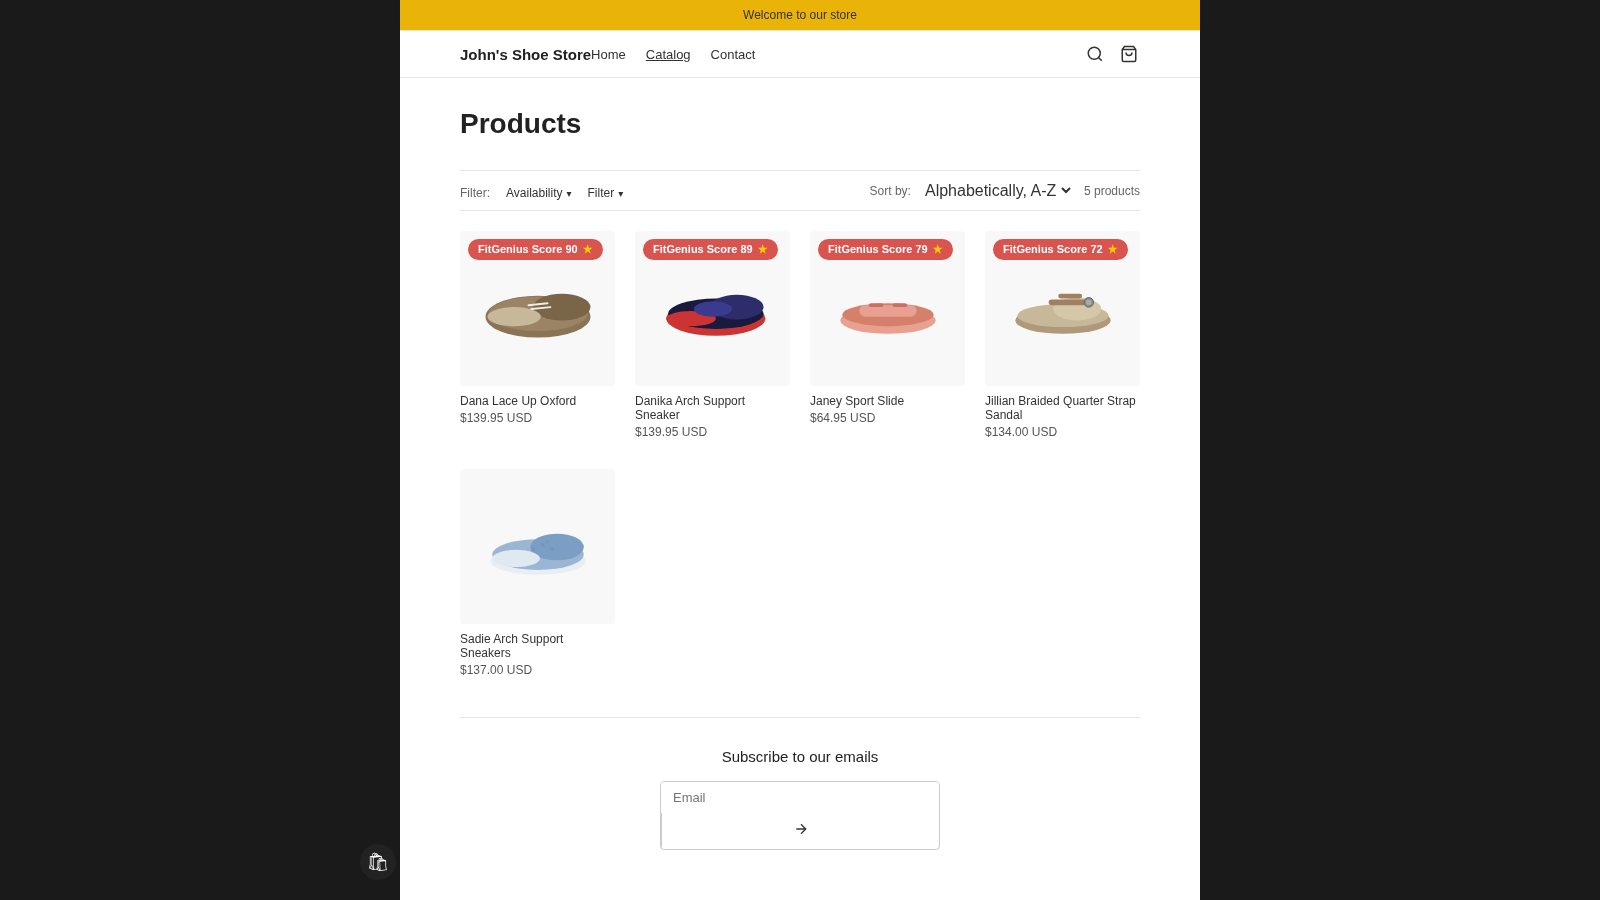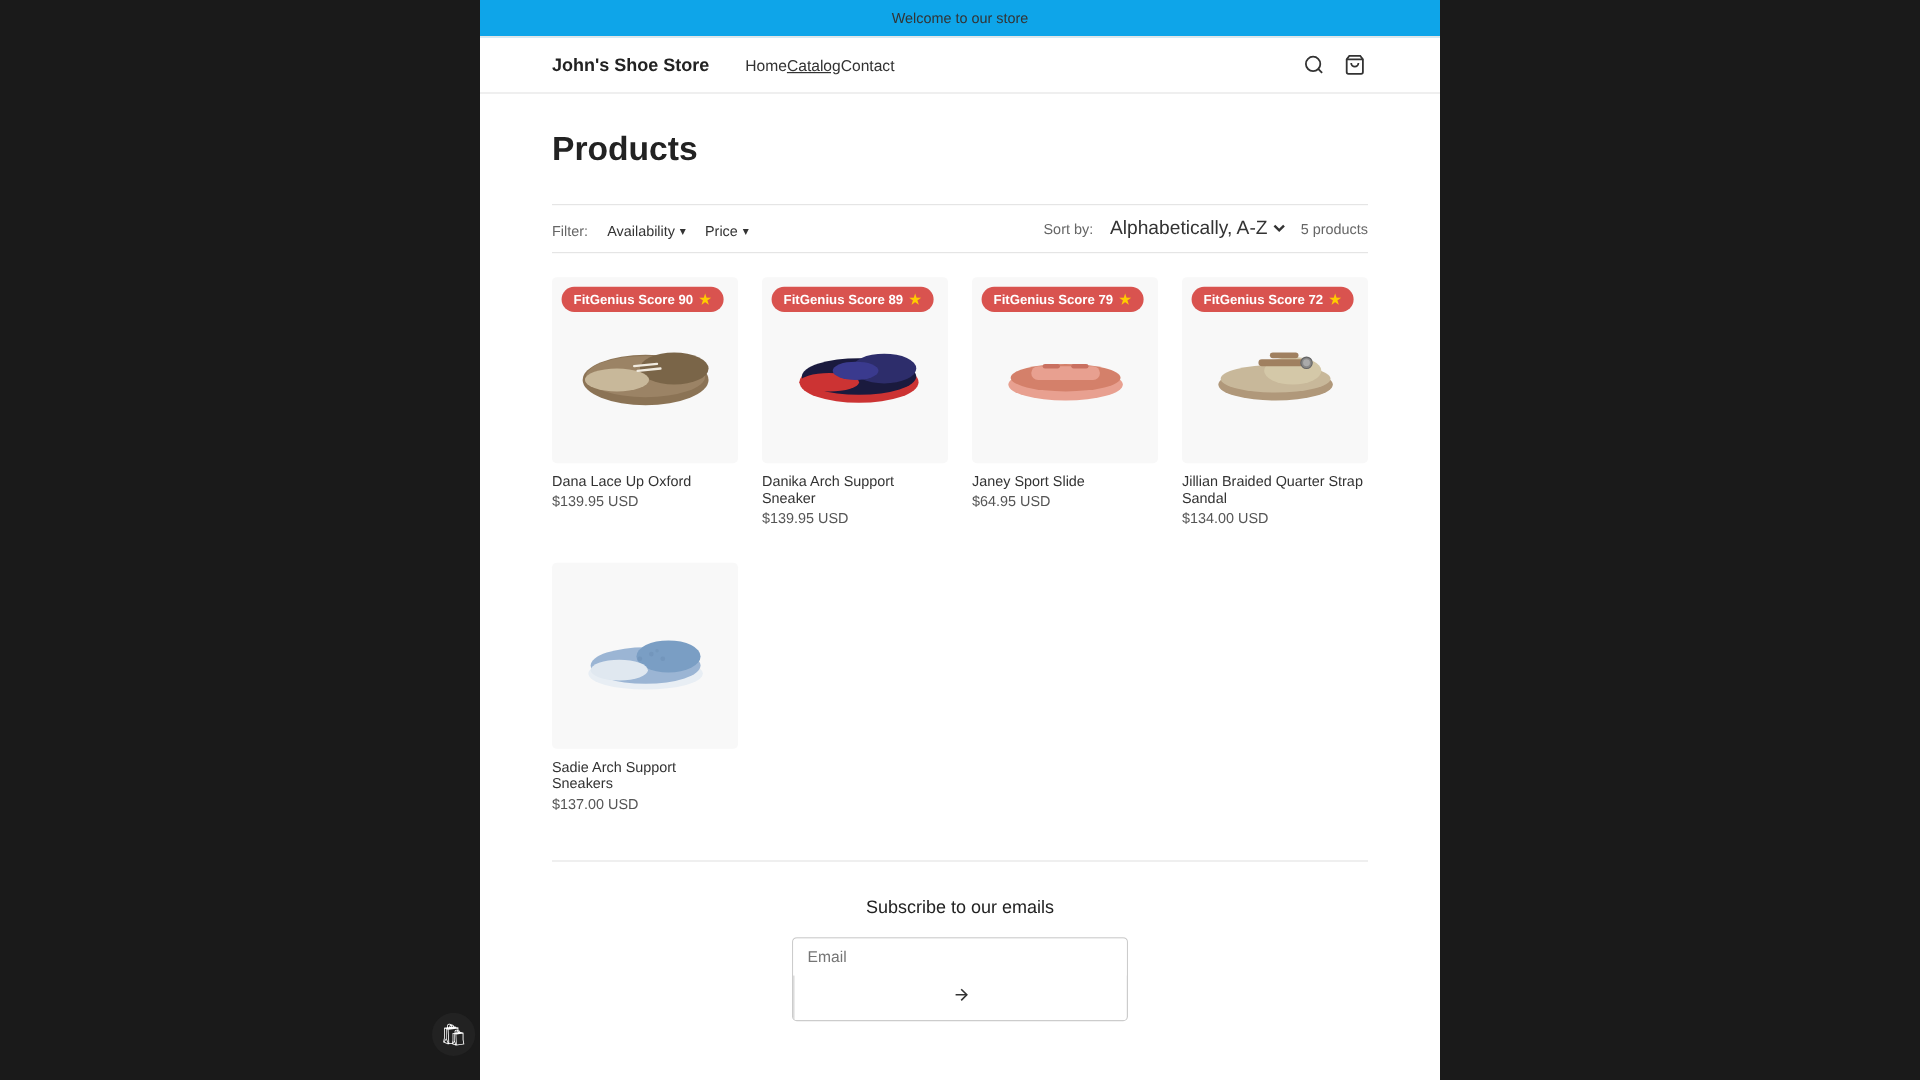--- a/index.html
+++ b/index.html
@@ -6,45 +6,45 @@
     body { background: #1a1a1a; font-family: -apple-system, BlinkMacSystemFont, 'Segoe UI', sans-serif; }
     
     .page-wrapper {
       max-width: 800px;
       margin: 0 auto;
       background: #fff;
       min-height: 900px;
     }
 
     .announcement-bar {
-      background: #0ea5e9;
+      background: #eab308;
       border-bottom: 1px solid #e5e5e5;
       text-align: center;
       padding: 8px 16px;
       font-size: 12px;
       color: #333;
     }
 
     .header {
       display: flex;
       align-items: center;
       padding: 12px 60px;
       border-bottom: 1px solid #e5e5e5;
     }
 
     .store-name {
       font-size: 15px;
       font-weight: 600;
       color: #222;
-      margin-right: 30px;
       text-decoration: none;
     }
 
     .nav {
       display: flex;
+      gap: 20px;
       flex: 1;
     }
 
     .nav-link {
       font-size: 13px;
       color: #333;
       text-decoration: none;
       cursor: pointer;
     }
 
@@ -319,21 +319,21 @@
     </div>
   </header>
 
   <main class="main-content">
     <h1 class="page-title">Products</h1>
 
     <div class="filter-bar">
       <div class="filter-left">
         <span class="filter-label">Filter:</span>
         <button class="filter-btn chevron">Availability</button>
-        <button class="filter-btn chevron">Price</button>
+        <button class="filter-btn chevron">Filter</button>
       </div>
       <div class="filter-right">
         <span class="sort-label">Sort by:</span>
         <select class="sort-select">
           <option>Alphabetically, A-Z</option>
         </select>
         <span class="product-count">5 products</span>
       </div>
     </div>
 

